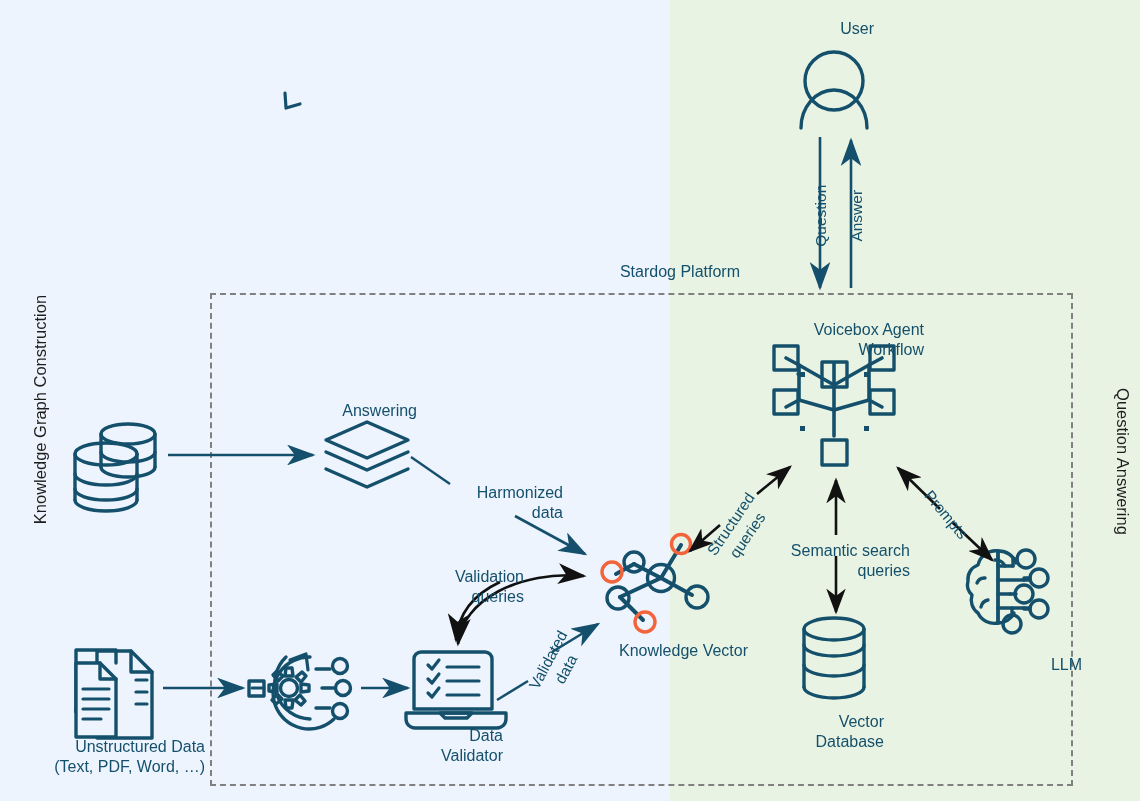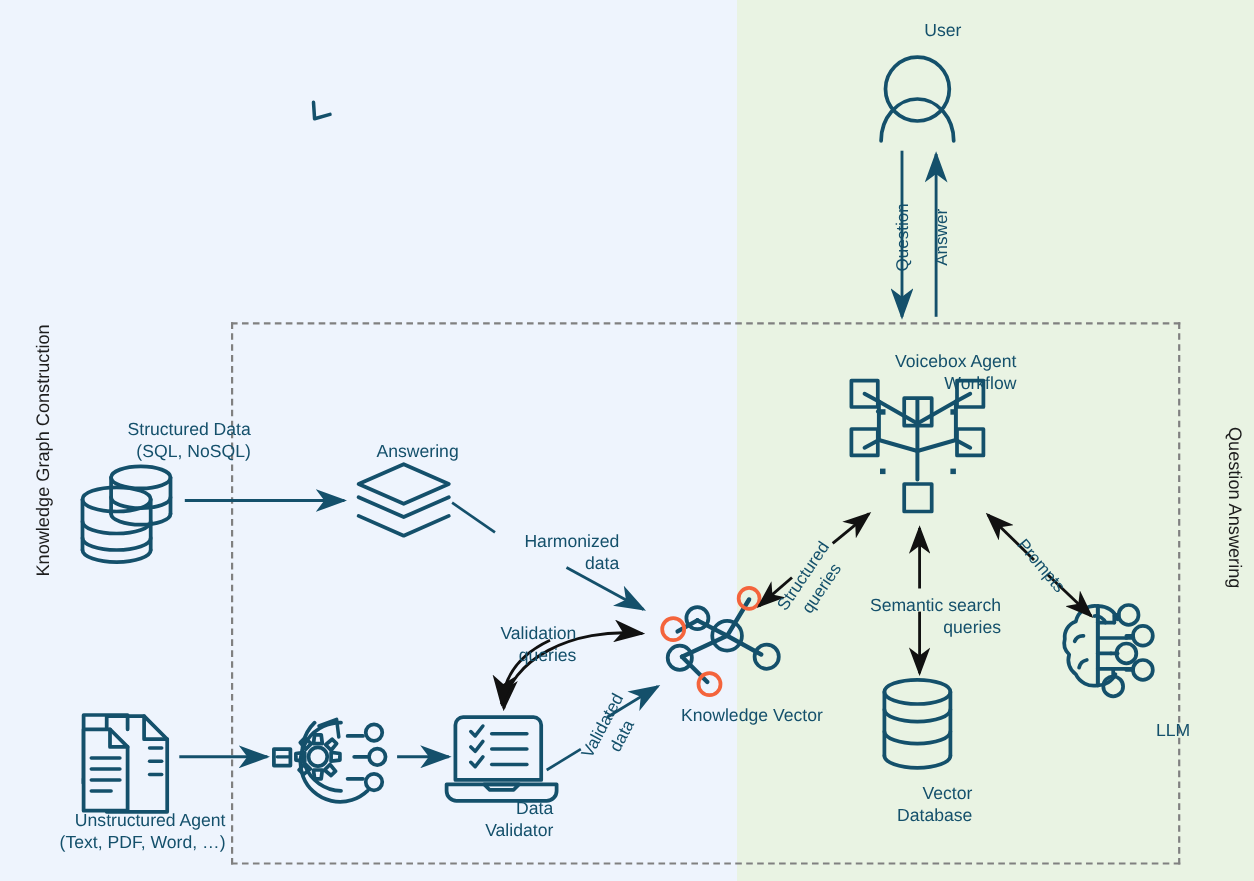--- a/index.html
+++ b/index.html
@@ -35,20 +35,21 @@
 <div id="stage">
 
   <div class="bg-left"></div>
   <div class="bg-right"></div>
 
   <div class="platform-box"></div>
 
   <div class="side-label" id="side-left">Knowledge Graph Construction</div>
   <div class="side-label" id="side-right">Question Answering</div>
 
+  <div class="lbl" style="left:500px;top:262px;width:240px;">Stardog Platform</div>
 
   <svg class="overlay" viewBox="0 0 1140 801">
     <defs>
       <marker id="ah-teal" markerWidth="11" markerHeight="8" refX="10" refY="4" orient="auto">
         <path d="M0,0 L11,4 L0,8 L3,4 Z" fill="#14506b"></path>
       </marker>
       <marker id="ah-black" markerWidth="11" markerHeight="8" refX="10" refY="4" orient="auto">
         <path d="M0,0 L11,4 L0,8 L3,4 Z" fill="#111111"></path>
       </marker>
       <marker id="ah-black-s" markerWidth="10" markerHeight="7.5" refX="9" refY="3.75" orient="auto">
@@ -281,23 +282,21 @@
       <path d="M836,535 L836,480" marker-end="url(#ah-black-s)"></path>
       <path d="M836,556 L836,612" marker-end="url(#ah-black-s)"></path>
     </g>
 
     <g stroke="#111111" stroke-width="2.6" fill="none">
       <path d="M940,509 L898,468" marker-end="url(#ah-black-s)"></path>
       <path d="M952,522 L992,560" marker-end="url(#ah-black-s)"></path>
     </g>
   </svg>
 
-  <div class="lbl" style="left:28px;top:381px;width:200px;">Structured Data
-(SQL, NoSQL)</div>
-  <div class="lbl" style="left:5px;top:737px;width:200px;">Unstructured Agent
+  <div class="lbl" style="left:5px;top:737px;width:200px;">Unstructured Data
 (Text, PDF, Word, …)</div>
   <div class="lbl" style="left:317px;top:401px;width:100px;">Answering</div>
   <div class="lbl" style="left:403px;top:726px;width:100px;">Data
 Validator</div>
   <div class="lbl" style="left:578px;top:641px;width:170px;">Knowledge Vector</div>
   <div class="lbl" style="left:744px;top:320px;width:180px;">Voicebox Agent
 Workflow</div>
   <div class="lbl" style="left:784px;top:712px;width:100px;">Vector
 Database</div>
   <div class="lbl" style="left:1002px;top:655px;width:80px;">LLM</div>

